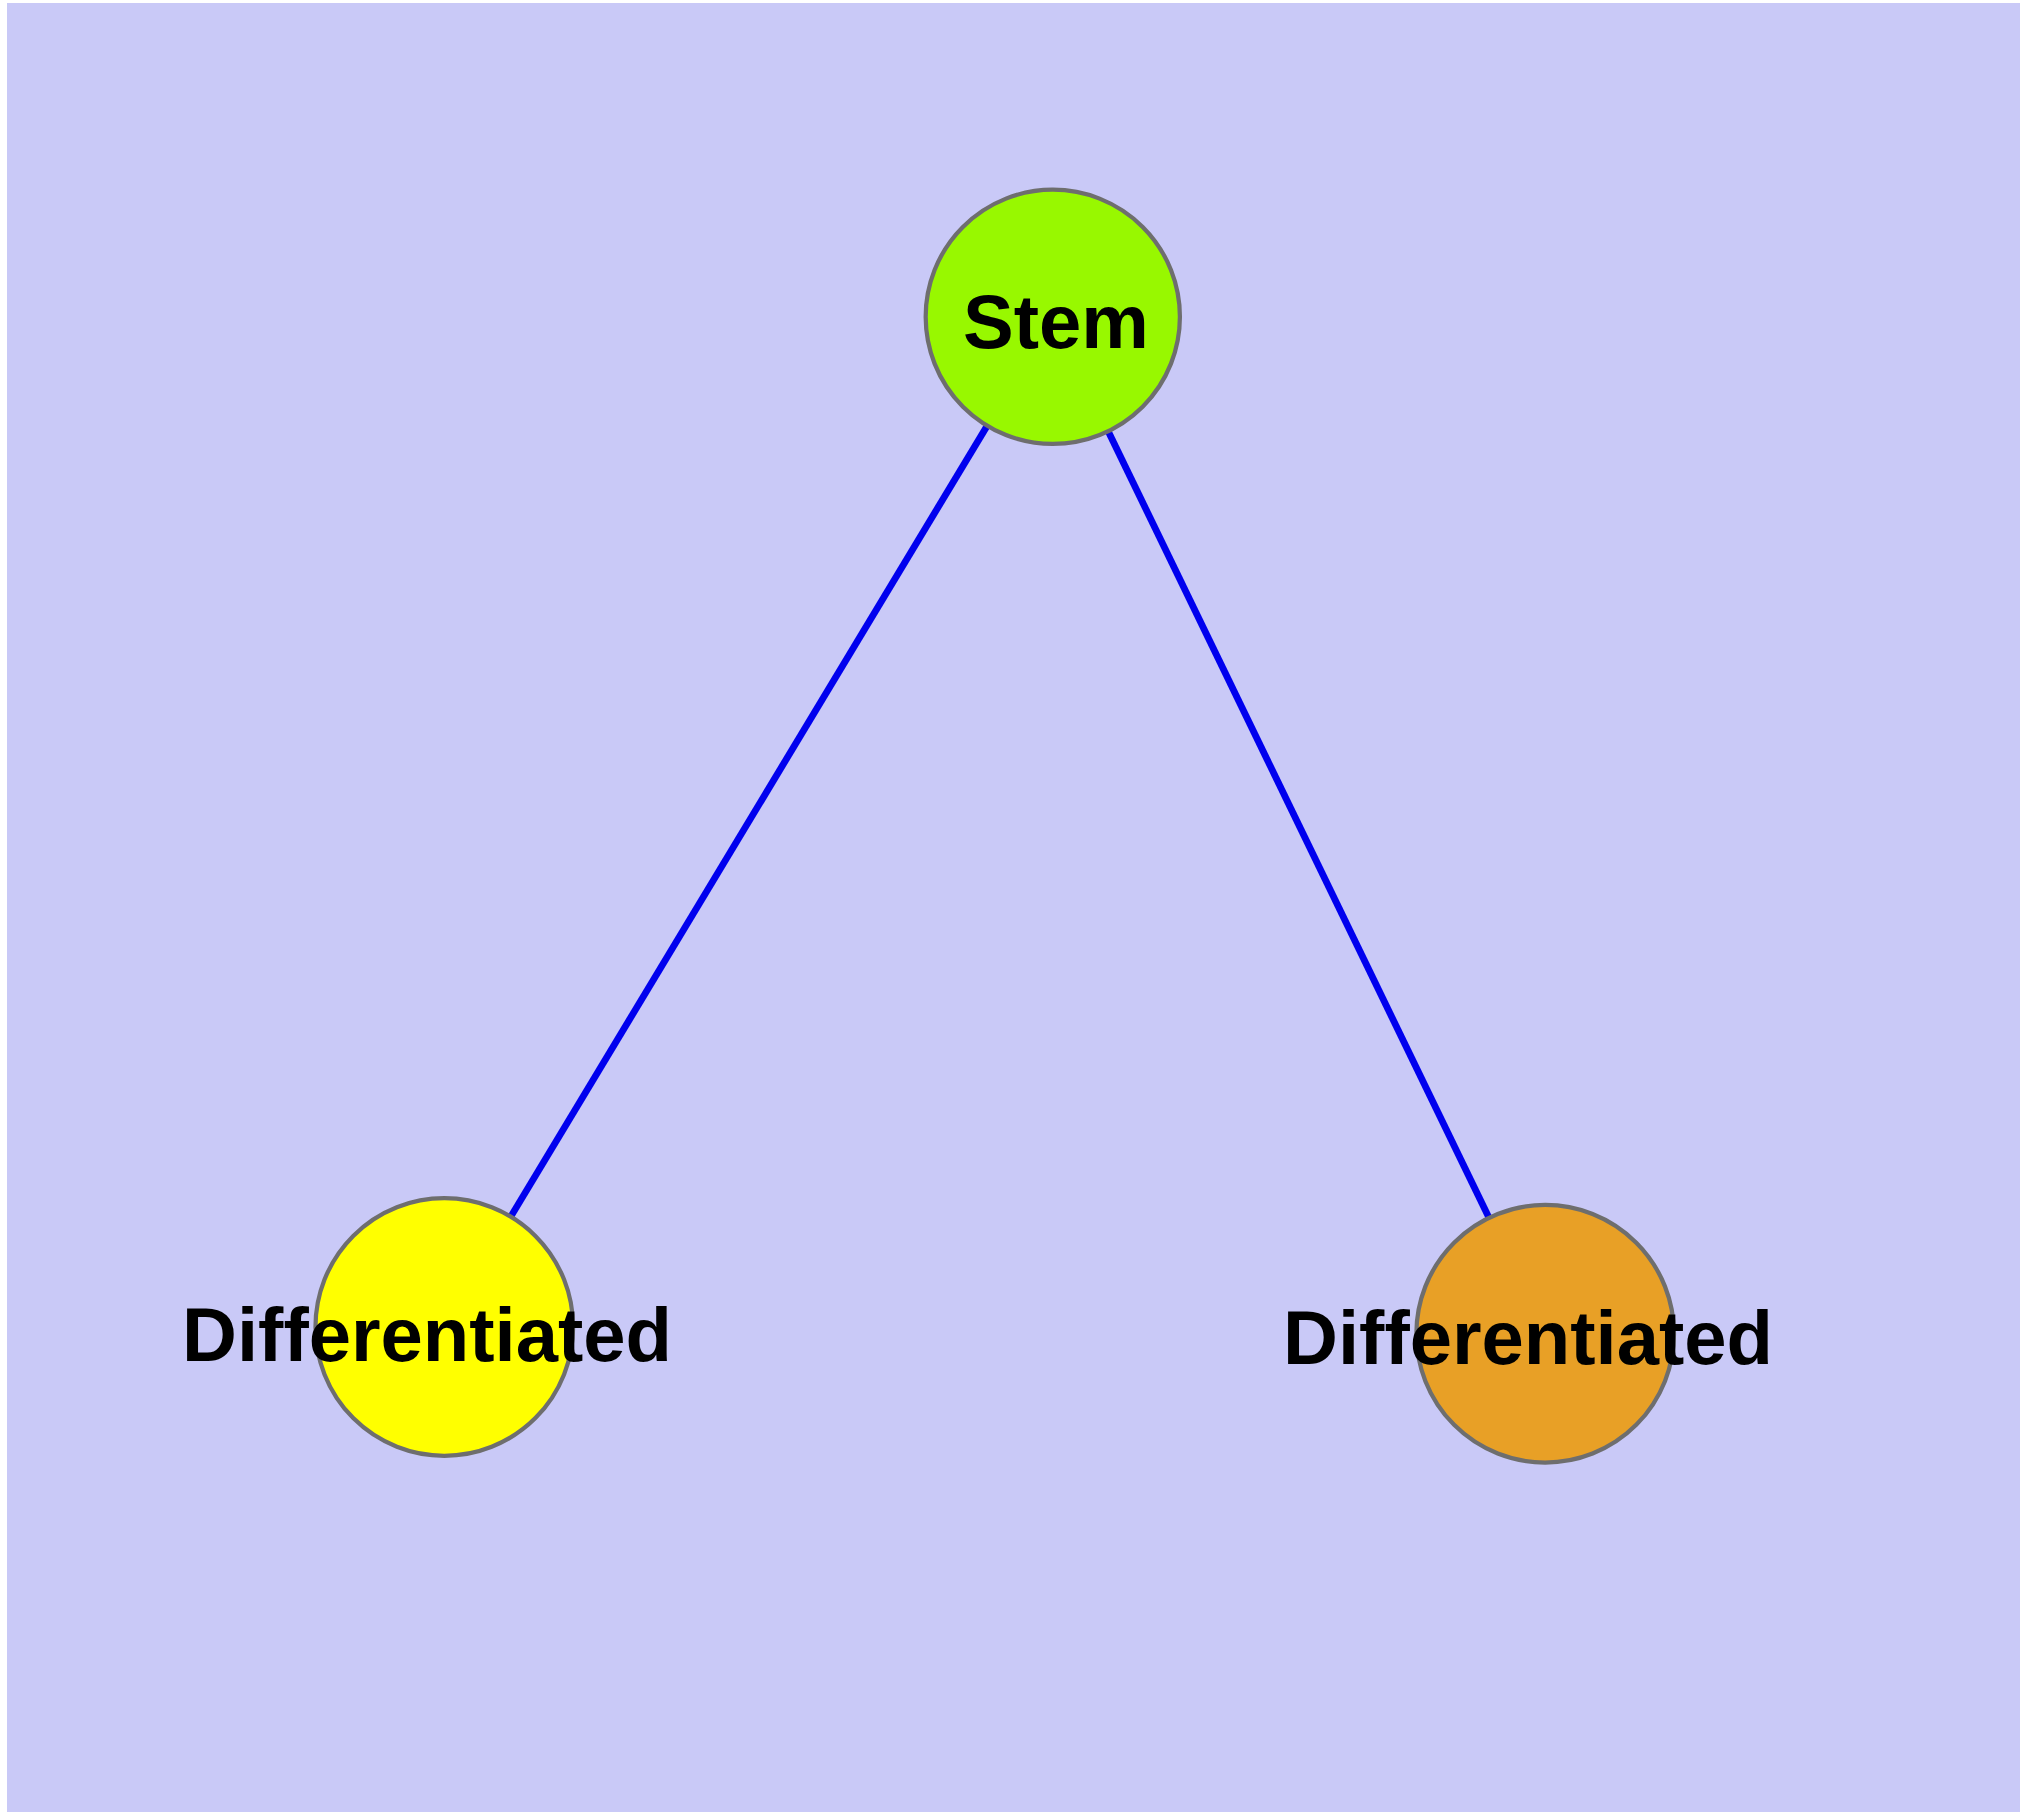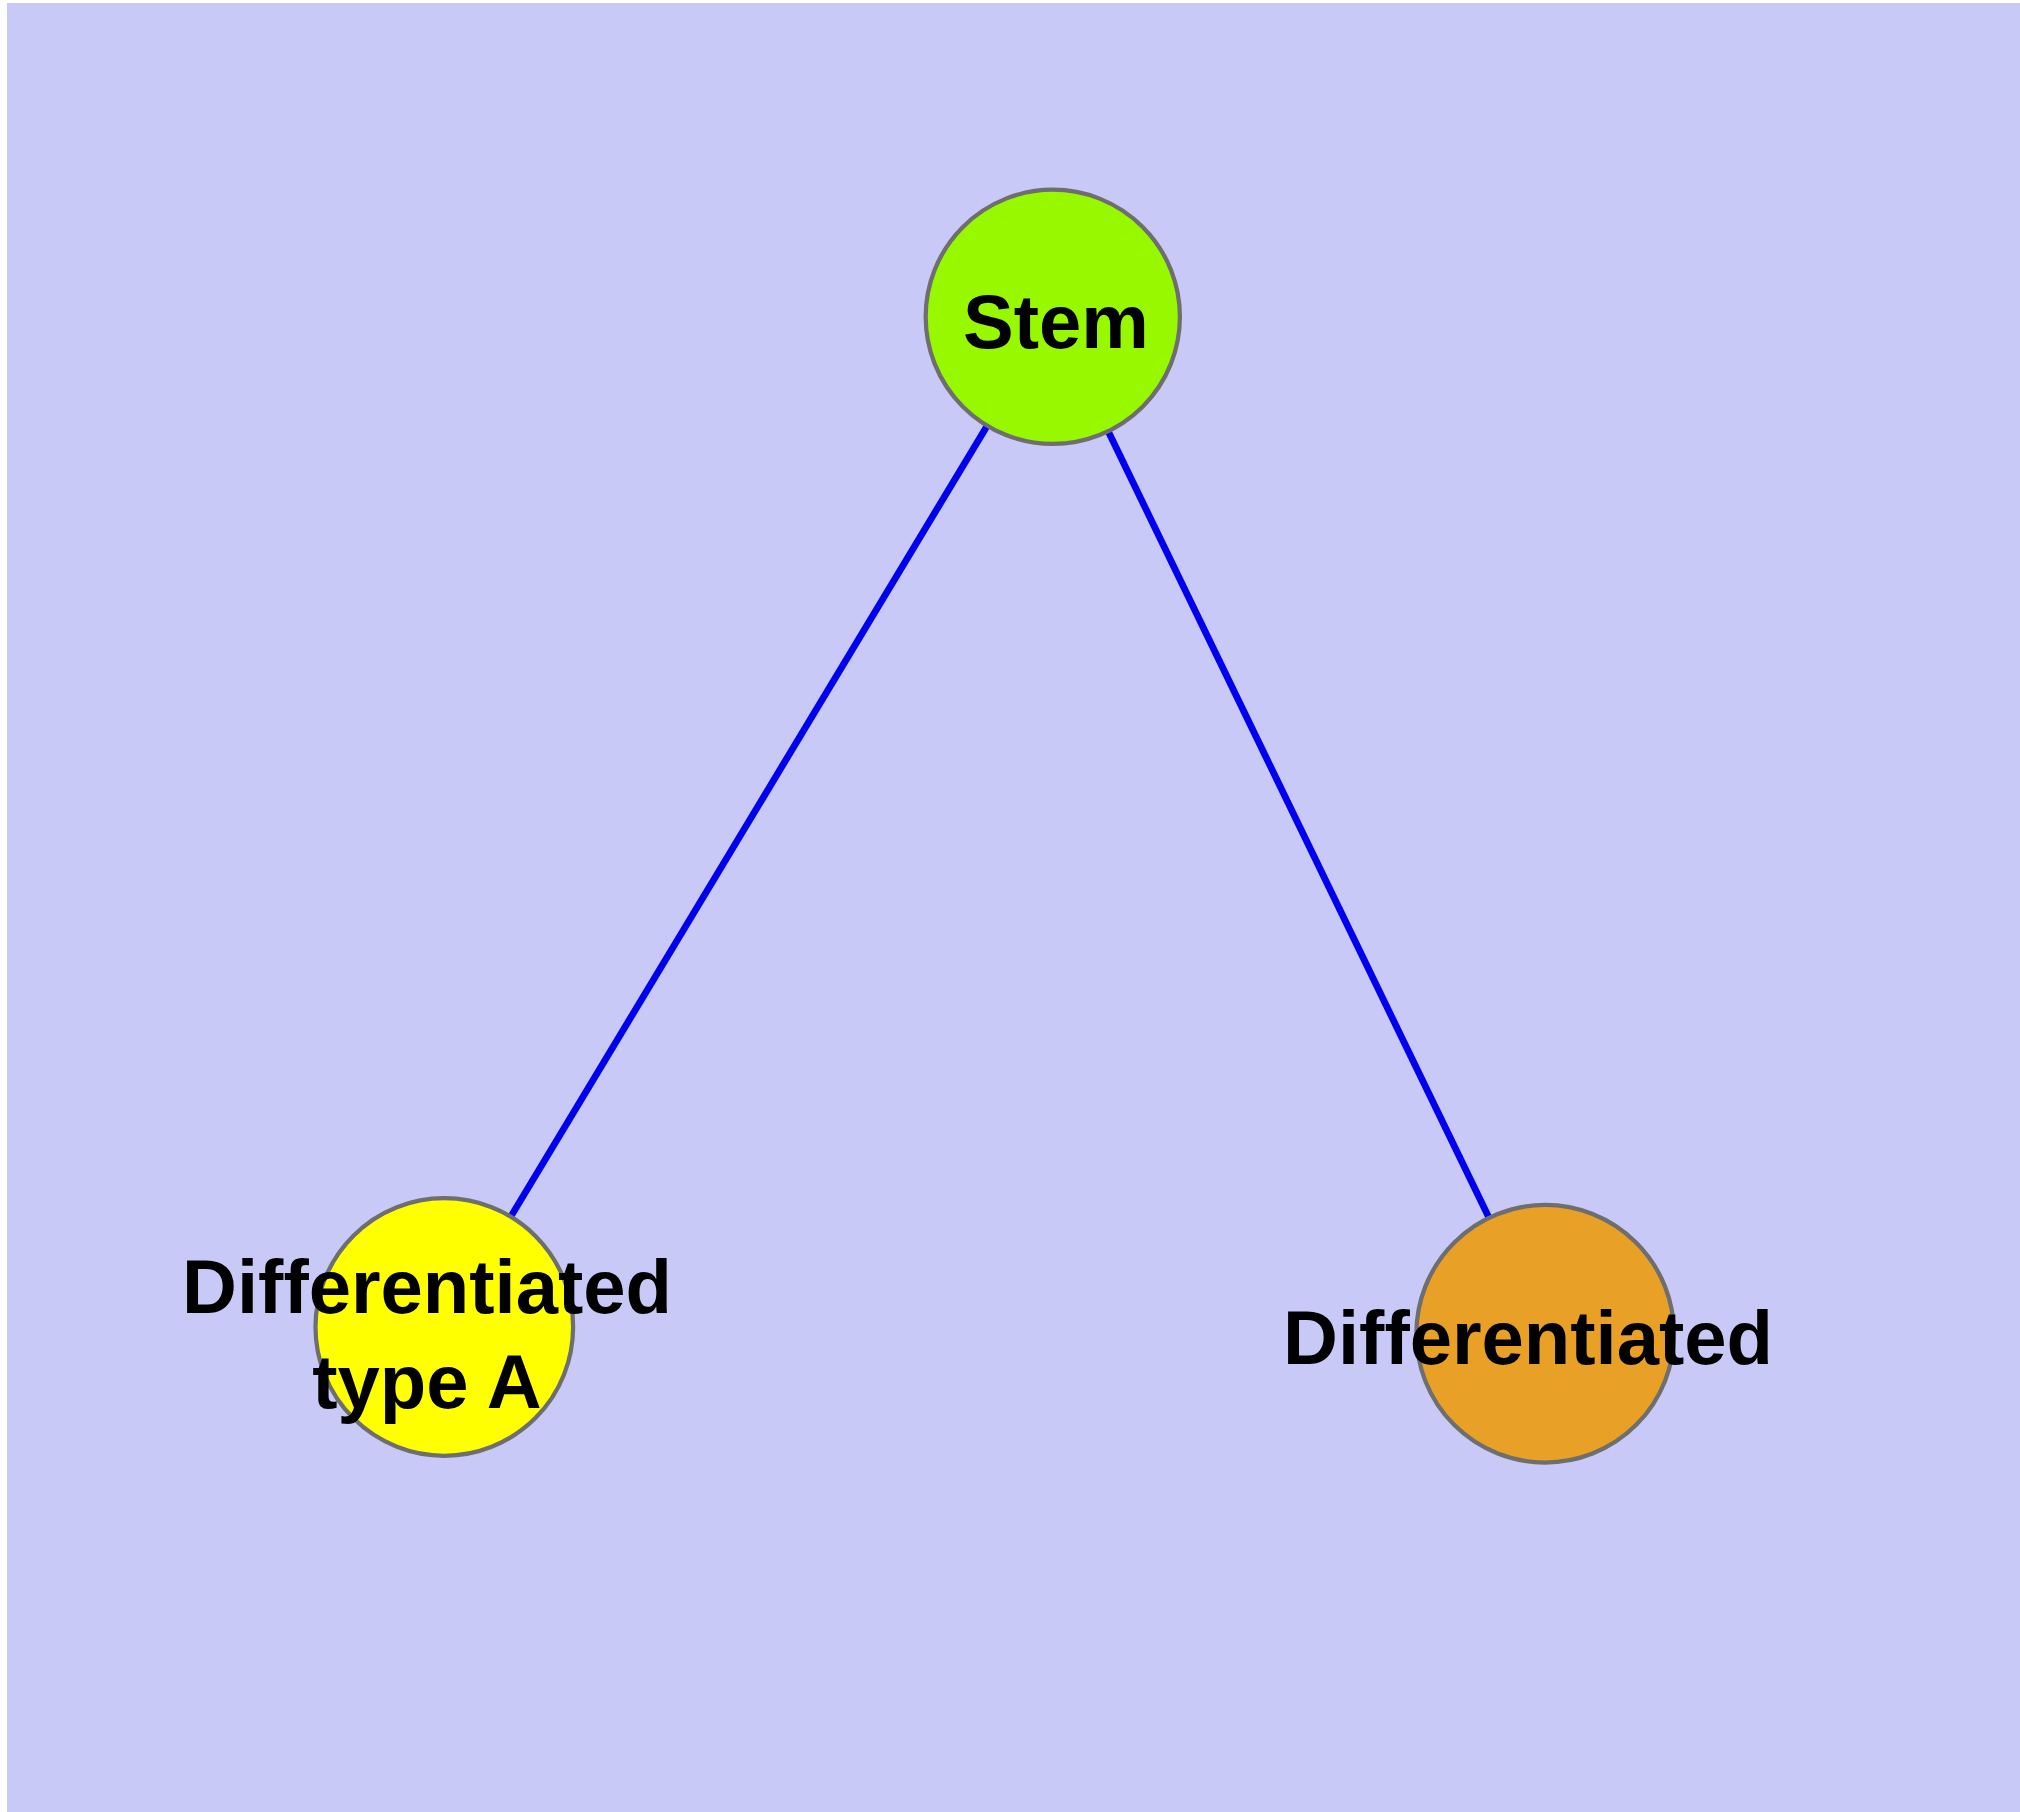--- a/index.html
+++ b/index.html
@@ -55,20 +55,19 @@
     <circle class="graph-node" cx="516" cy="1562" r="152" fill="#FFFF00" stroke="#6E6E6E"></circle>
     <circle class="graph-node" cx="1815" cy="1570" r="152" fill="#E8A026" stroke="#6E6E6E"></circle>
   </svg>
 
   <div class="node-label" style="left: 1049px; top: 318px; color: rgb(0, 0, 0);">
     <span class="label-line">Stem</span>
   </div>
 
   <div class="node-label" style="left: 420px; top: 1331px; color: rgb(0, 0, 0);">
     <span class="label-line">Differentiated</span>
-    <span class="label-line">type A</span>
   </div>
 
   <div class="node-label" style="left: 1521px; top: 1334px; color: rgb(0, 0, 0);">
     <span class="label-line">Differentiated</span>
   </div>
 </div>
 
 
 </body></html>

